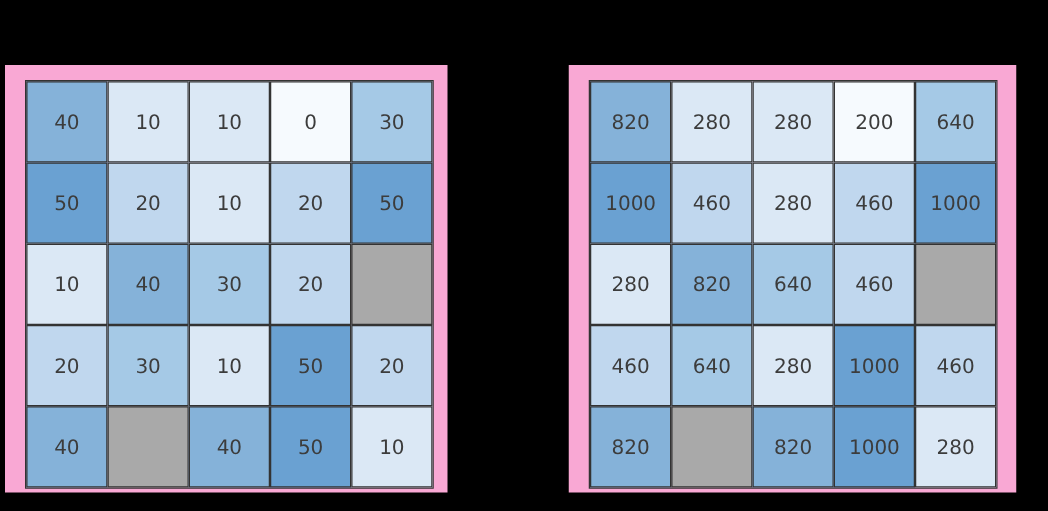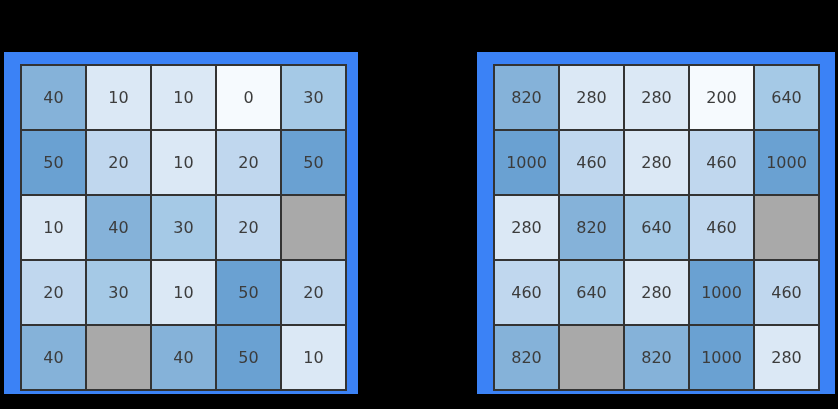--- a/index.html
+++ b/index.html
@@ -7,24 +7,24 @@
     width:838px;height:409px;
     background:#000000;
     position:relative;
     font-family:"DejaVu Sans","Liberation Sans",sans-serif;
     overflow:hidden;
   }
   .panel{
     position:absolute;
     top:52px;
     height:342px;
-    background:#3b82f6;
+    background:#f9a8d4;
   }
   .panel.left{left:4px;width:354px;}
-  .panel.right{left:477px;width:358px;}
+  .panel.right{left:455px;width:358px;}
   .grid{
     position:absolute;
     top:12px;left:16px;
     display:grid;
     grid-template-columns:repeat(5,65px);
     grid-template-rows:repeat(5,65px);
     border:1px solid #333333;
     width:325px;height:325px;
     box-sizing:content-box;
   }

